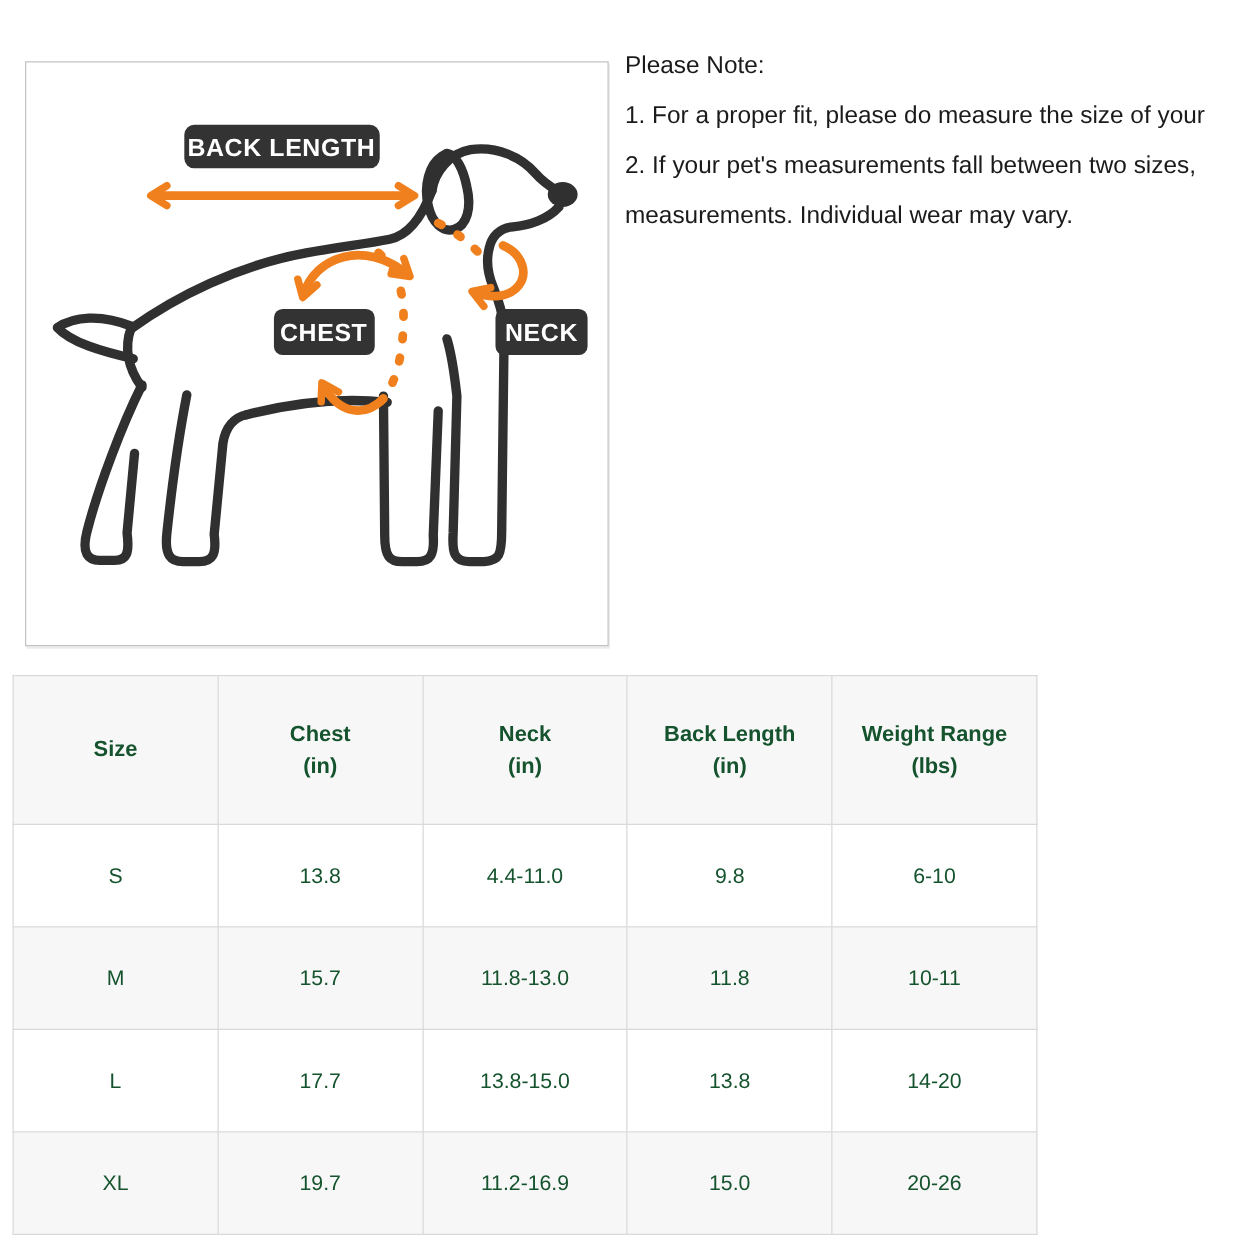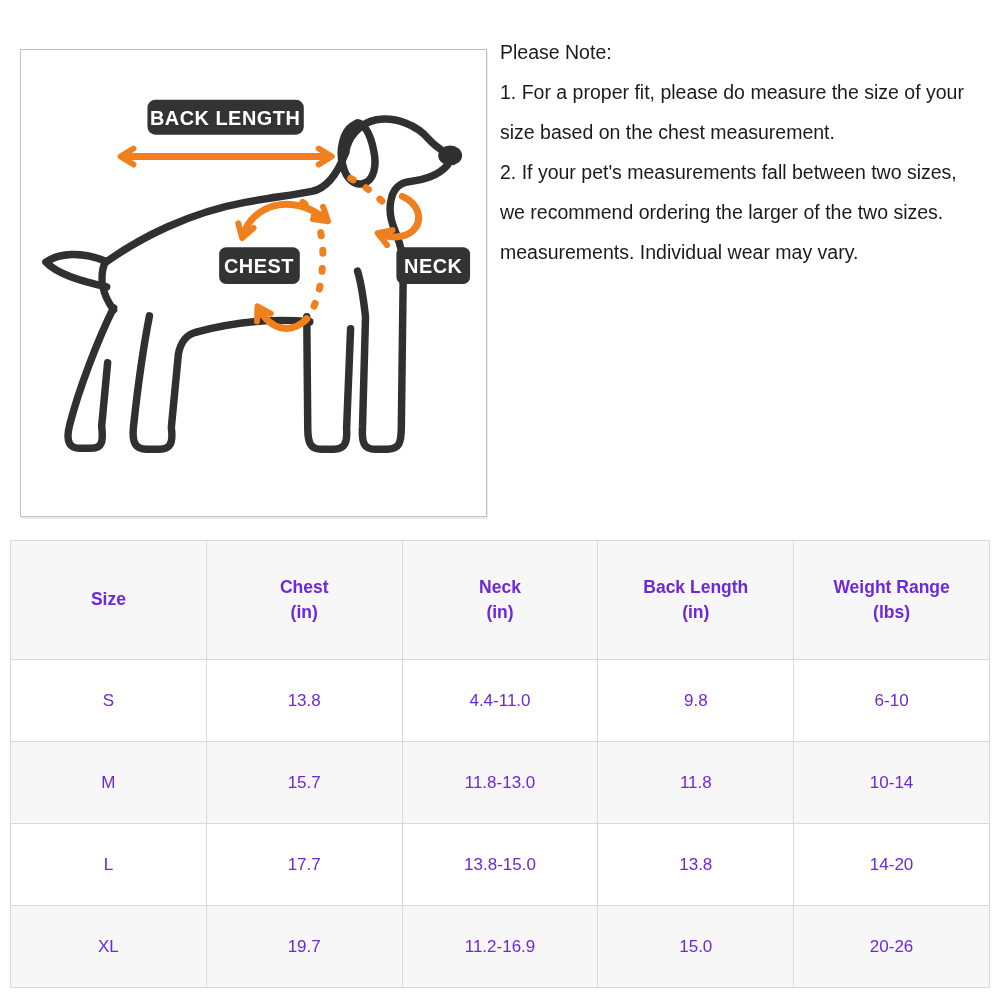--- a/index.html
+++ b/index.html
@@ -20,23 +20,23 @@
   .tag-rect{fill:#333333;}
   .tag-text{fill:#ffffff;font-family:"Liberation Sans",sans-serif;font-weight:700;font-size:20px;letter-spacing:.5px;text-anchor:middle;}
   
   .notes{
     position:absolute;left:500px;top:32px;width:498px;
     font-size:19.5px;line-height:40px;color:#1b1b1b;
   }
   .notes div{white-space:nowrap;}
   
   .size-table{
-    position:absolute;left:10px;top:540px;width:980px;
+    position:absolute;left:10px;top:540px;width:820px;
     border-collapse:collapse;table-layout:fixed;
-    font-size:17px;color:#6d28d9;text-align:center;
+    font-size:17px;color:#14532d;text-align:center;
   }
   .size-table th,.size-table td{border:1px solid #d9d9d9;padding:0;vertical-align:middle;}
   .size-table thead th{
     height:118px;background:#f7f7f7;font-weight:700;font-size:17.5px;
     white-space:pre-line;line-height:1.45;
   }
   .size-table tbody td{height:81px;background:#ffffff;}
   .size-table tbody tr:nth-child(even) td{background:#f7f7f7;}
 </style>
 </head>
@@ -85,23 +85,21 @@
     <g>
       <rect class="tag-rect" x="377" y="198" width="74" height="37" rx="7"></rect>
       <text class="tag-text" x="414" y="224">NECK</text>
     </g>
   </svg>
 </div>
 
 <div class="notes">
   <div>Please Note:</div>
   <div>1. For a proper fit, please do measure the size of your</div>
-  <div>size based on the chest measurement.</div>
   <div>2. If your pet's measurements fall between two sizes,</div>
-  <div>we recommend ordering the larger of the two sizes.</div>
   <div>measurements. Individual wear may vary.</div>
 </div>
 
 <table class="size-table">
   <thead>
     <tr>
       <th>Size</th>
       <th>Chest
 (in)</th>
       <th>Neck
@@ -118,21 +116,21 @@
       <td>13.8</td>
       <td>4.4-11.0</td>
       <td>9.8</td>
       <td>6-10</td>
     </tr>
     <tr>
       <td>M</td>
       <td>15.7</td>
       <td>11.8-13.0</td>
       <td>11.8</td>
-      <td>10-14</td>
+      <td>10-11</td>
     </tr>
     <tr>
       <td>L</td>
       <td>17.7</td>
       <td>13.8-15.0</td>
       <td>13.8</td>
       <td>14-20</td>
     </tr>
     <tr>
       <td>XL</td>

